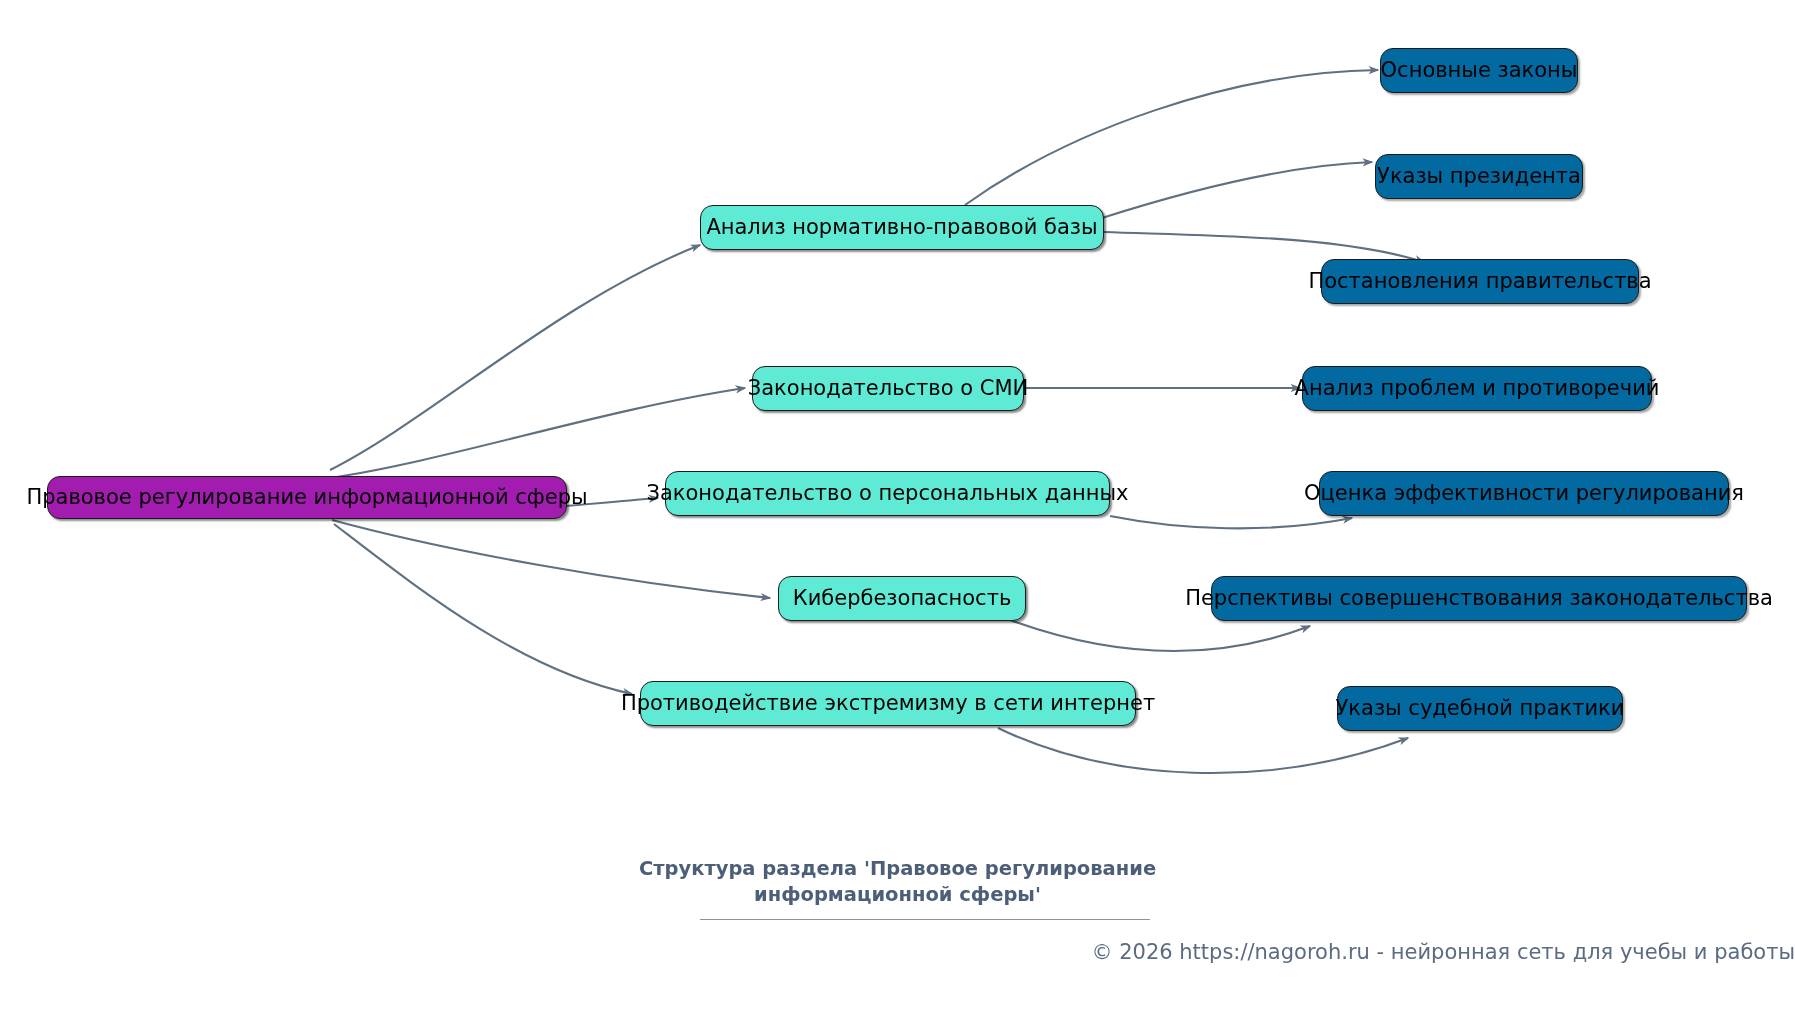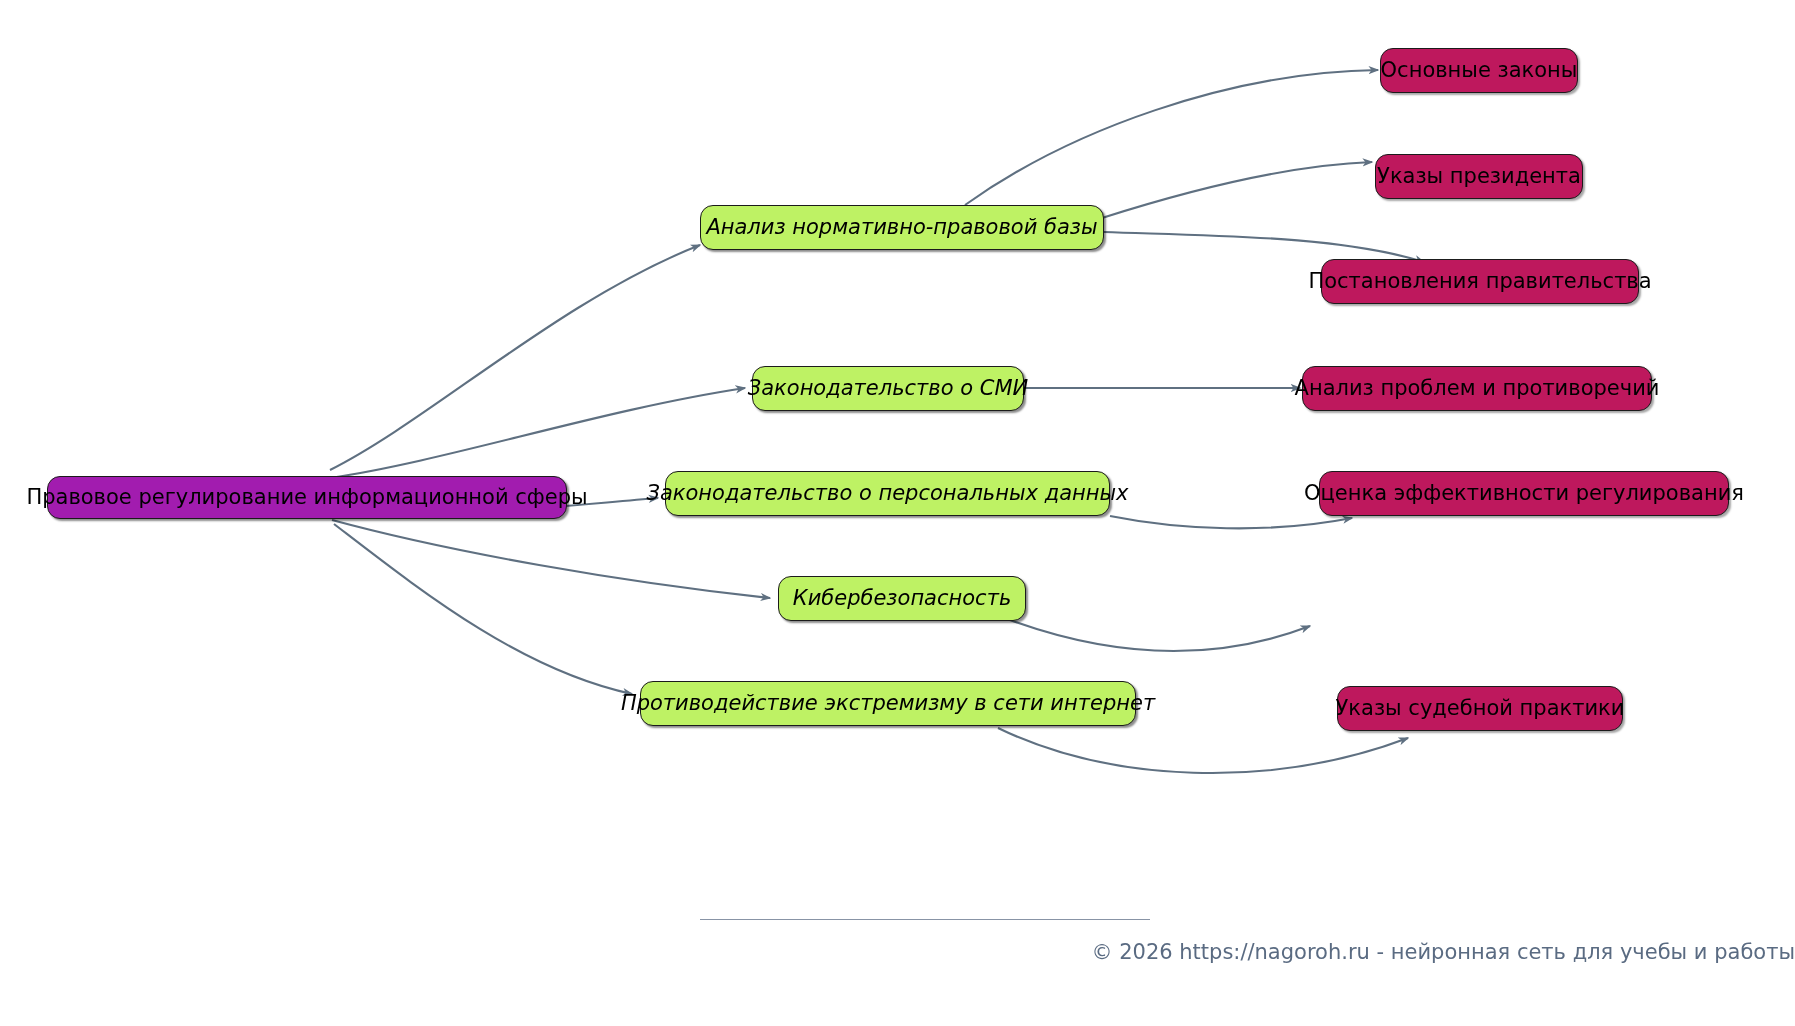--- a/index.html
+++ b/index.html
@@ -40,28 +40,27 @@
     color: #000000;
     letter-spacing: 0px;
   }
   .node-root {
     background: #a21caf;
     border: 1.6px solid #1b1b1b;
     box-shadow: 2px 2px 2px rgba(0,0,0,0.45);
     padding: 0 14px;
   }
   .node-branch {
-    background: #bef264;
+    background: #5eead4;
     border: 1.6px solid #1b1b1b;
     box-shadow: 2px 2px 2px rgba(0,0,0,0.45);
     padding: 0 14px;
-    font-style: italic;
   }
   .node-leaf {
-    background: #be185d;
+    background: #0369a1;
     border: 1.6px solid #1b1b1b;
     box-shadow: 2px 2px 2px rgba(0,0,0,0.35);
     padding: 12px 14px;
   }
   .caption {
     position: absolute;
     left: 0;
     width: 1795px;
     text-align: center;
     font-family: "DejaVu Sans", sans-serif;
@@ -162,25 +161,32 @@
   </div>
 
   <div class="node node-leaf" style="left:1302px; top:366px; width:350px; height:45px;">
     <span>Анализ проблем и противоречий</span>
   </div>
 
   <div class="node node-leaf" style="left:1272px; top:471px; width:410px; height:45px;margin-left:47px;">
     <span>Оценка эффективности регулирования</span>
   </div>
 
+  <div class="node node-leaf" style="left:1211px; top:576px; width:536px; height:45px;">
+    <span>Перспективы совершенствования законодательства</span>
+  </div>
 
   <div class="node node-leaf" style="left:1337px; top:686px; width:286px; height:45px;">
     <span>Указы судебной практики</span>
   </div>
 
+  <div class="caption" style="top:856px;">
+    <div>Структура раздела 'Правовое регулирование</div>
+    <div>информационной сферы'</div>
+  </div>
 
   <div class="caption-rule" style="left:700px; top:919px; width:450px;"></div>
 
   <div class="footer" style="top:940px;">
     <span>© 2026 https://nagoroh.ru - нейронная сеть для учебы и работы</span>
   </div>
 
 </div>
 
 </body></html>

